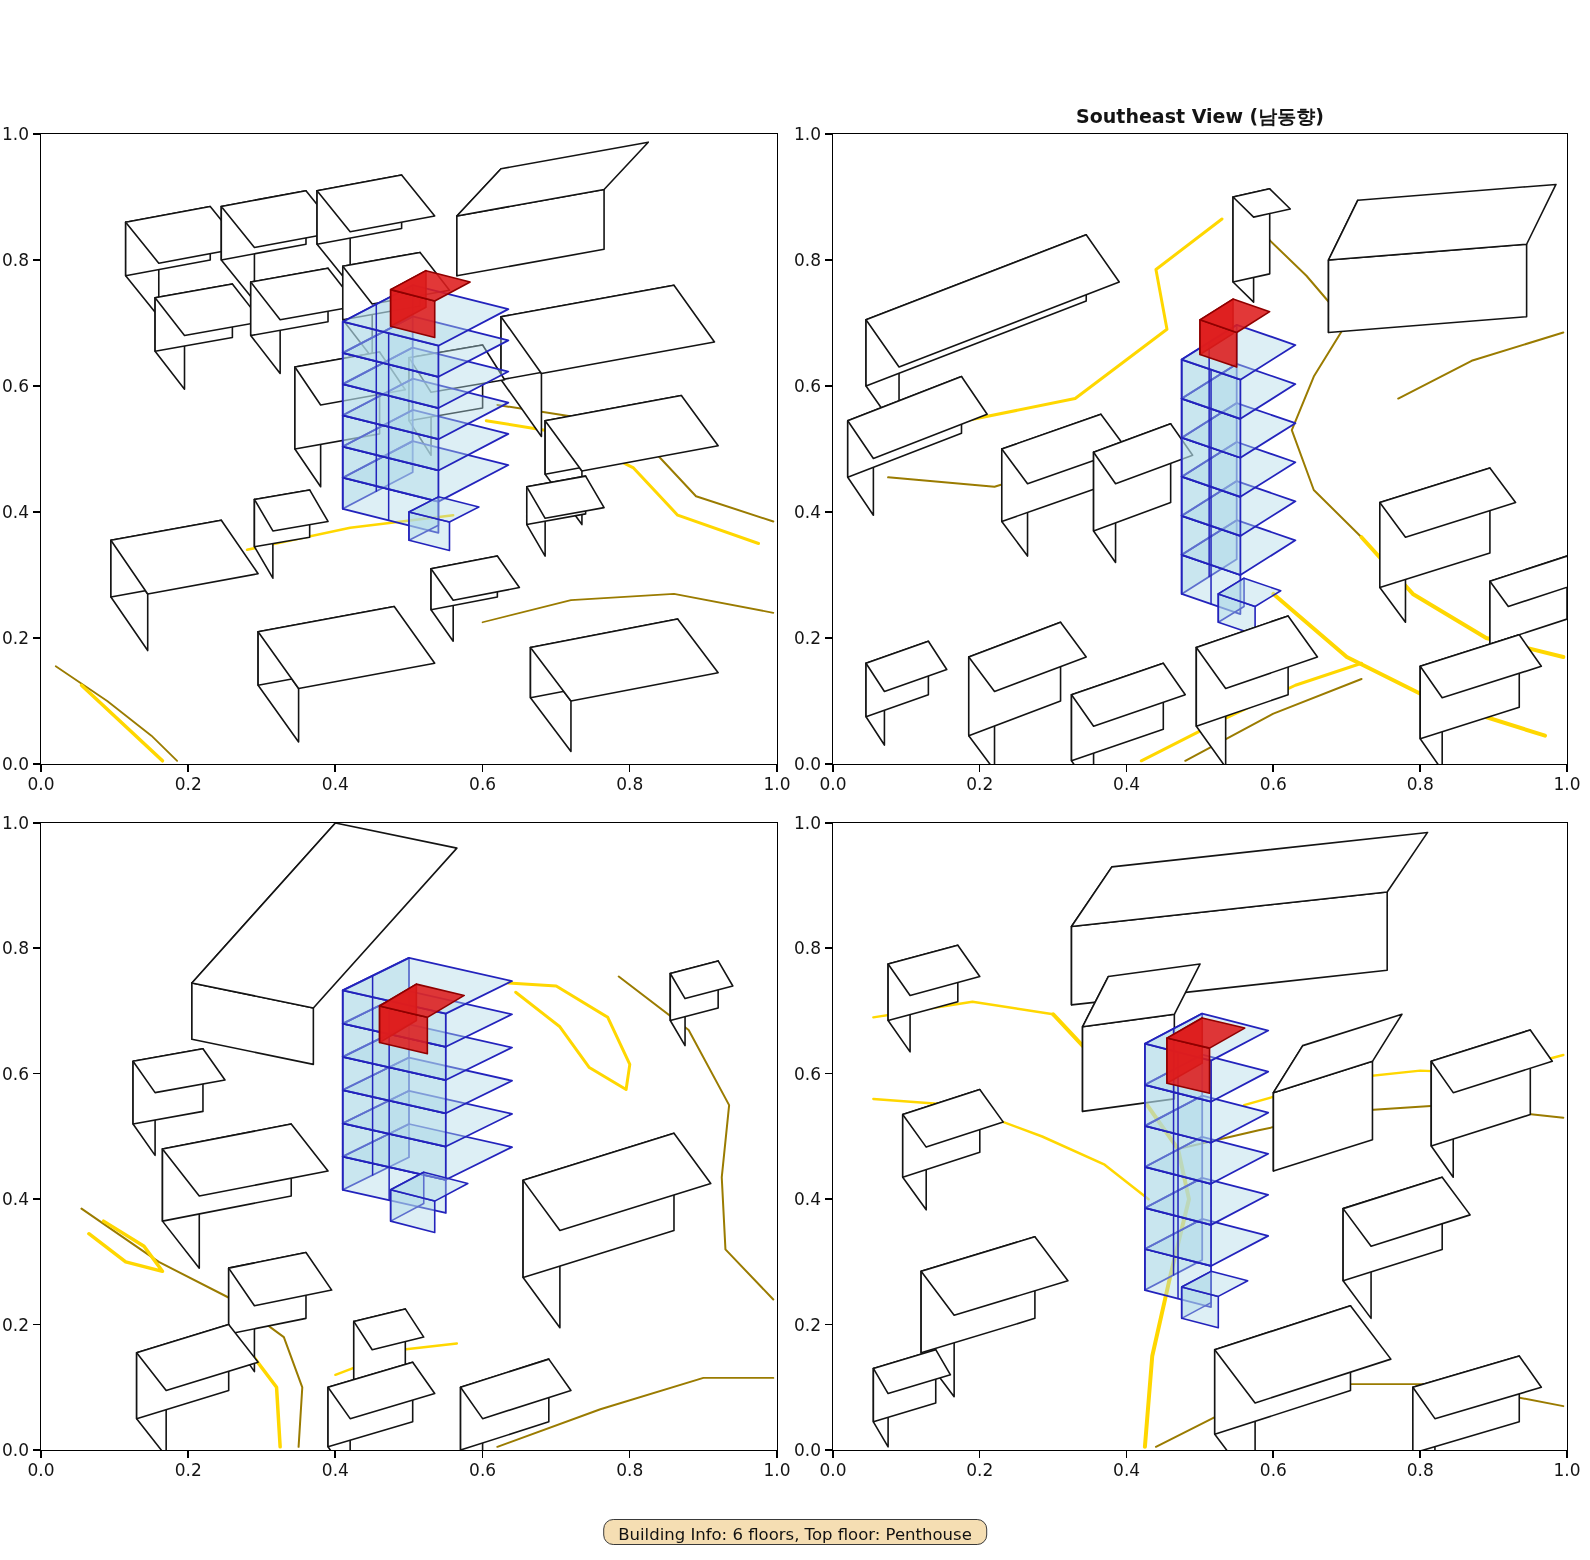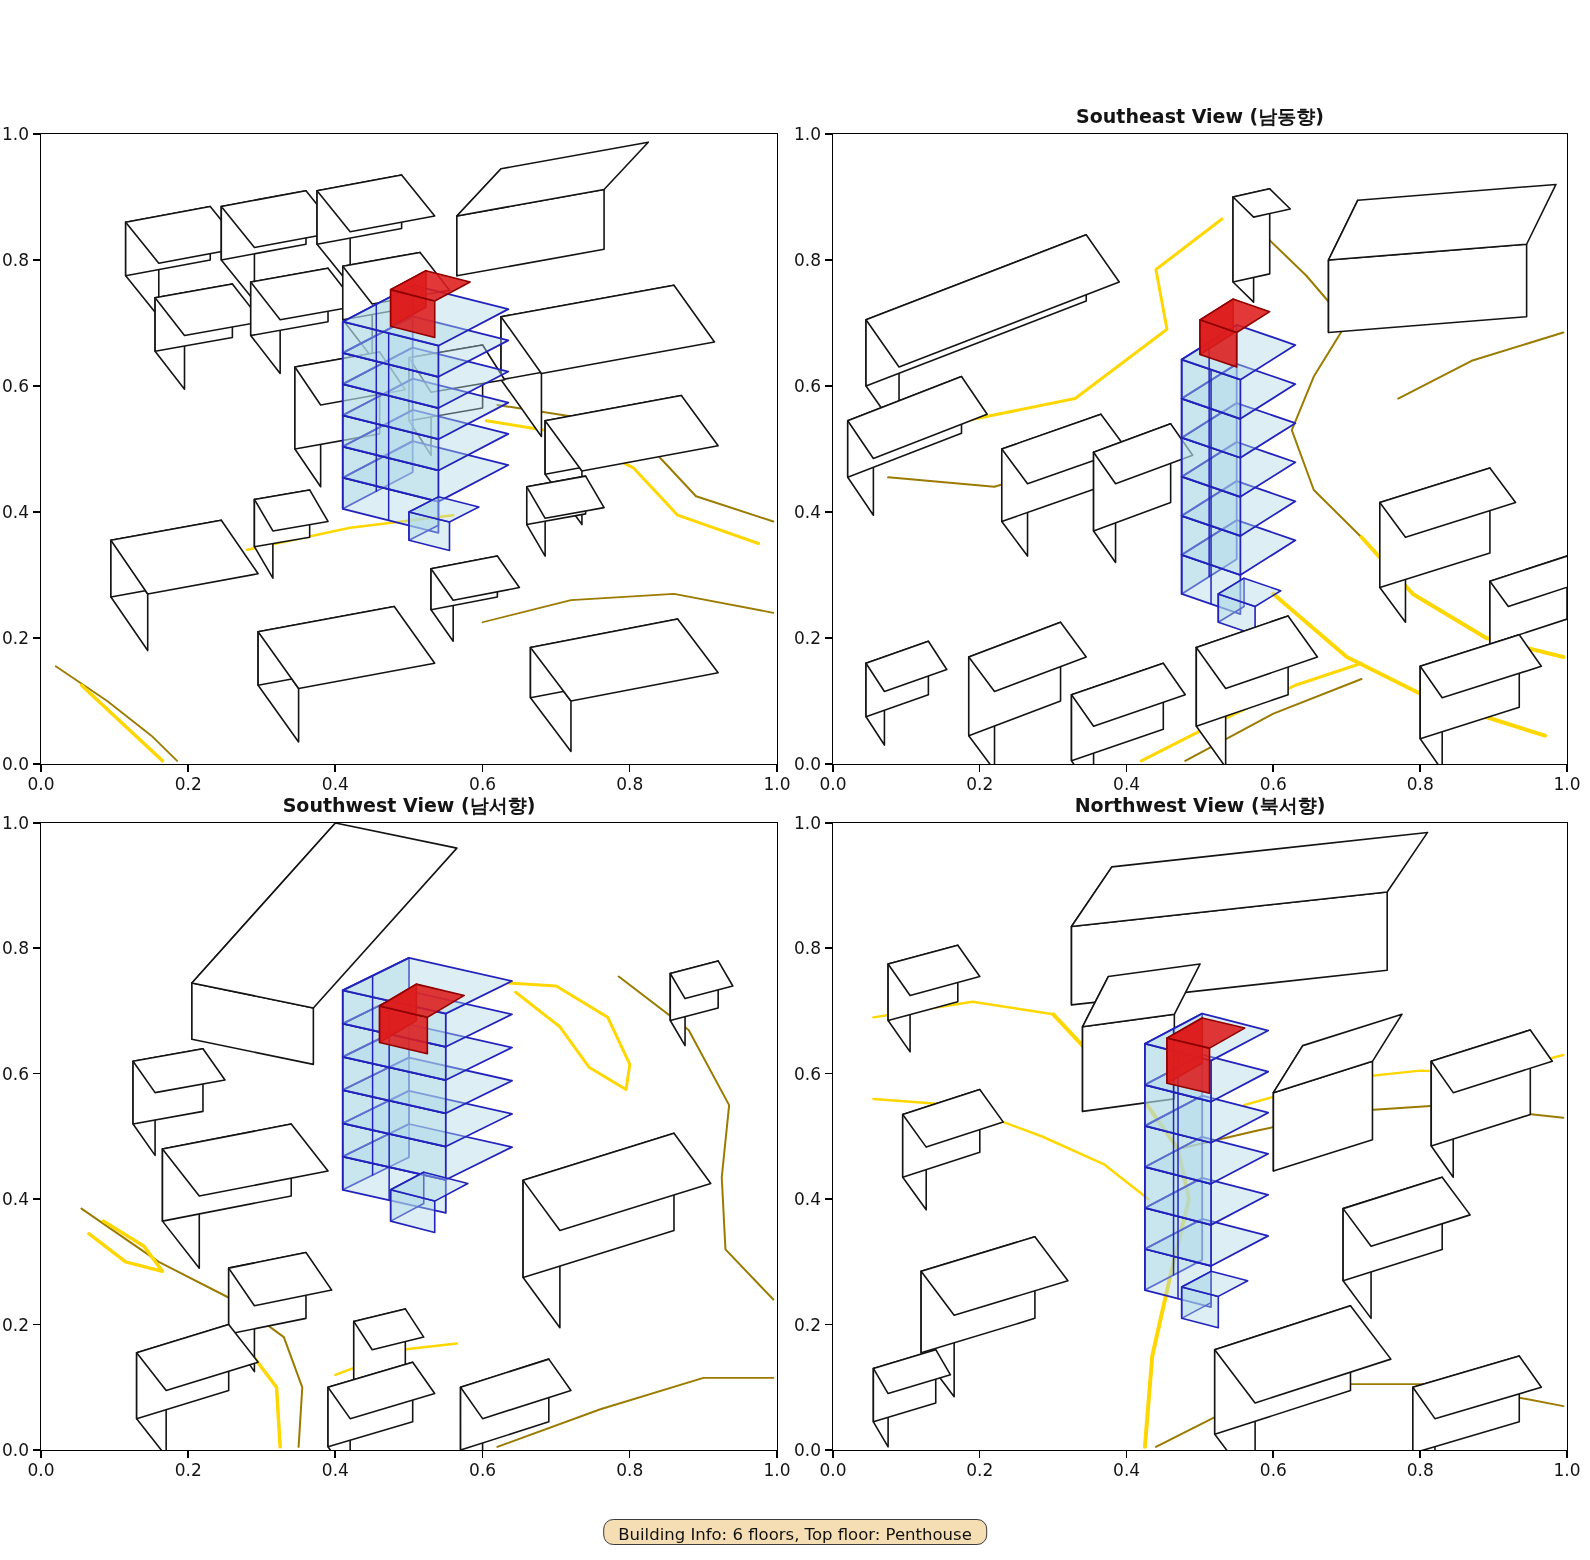--- a/index.html
+++ b/index.html
@@ -230,21 +230,20 @@
       <div class="xlab" style="left: 80%;">0.8</div>
       <div class="tick-y" style="top: calc(20% - 1px);"></div>
       <div class="ylab" style="top: 20%;">0.8</div>
       <div class="tick-x" style="left: calc(100% - 1px);"></div>
       <div class="xlab" style="left: 100%;">1.0</div>
       <div class="tick-y" style="top: calc(0% - 1px);"></div>
       <div class="ylab" style="top: 0%;">1.0</div>
     </div>
 
   <div class="subplot" style="left:40px;top:822px;width:738px;height:629px;">
-    <div class="sp-title">Southwest View (남서향)</div>
     <svg class="scene" viewBox="0 0 738 632" preserveAspectRatio="none">
         <polyline points="468.6,161.2 516.6,164.3 568.3,195.9 590.4,243.3 586.7,268.6 549.8,246.5 520.3,205.4 476.0,170.6" fill="none" stroke="#FFD700" stroke-width="3" stroke-linejoin="round" stroke-linecap="round"></polyline>
         <polyline points="579.3,154.8 649.4,208.6 690.0,284.4 682.6,357.1 686.3,429.8 734.3,480.3" fill="none" stroke="#9A7B00" stroke-width="2" stroke-linejoin="round" stroke-linecap="round"></polyline>
         <polyline points="40.6,388.7 118.1,442.4 191.9,480.3 243.5,518.2 262.0,568.8 258.3,628.8" fill="none" stroke="#9A7B00" stroke-width="2" stroke-linejoin="round" stroke-linecap="round"></polyline>
         <polyline points="48.0,414.0 84.9,442.4 121.8,451.9 103.3,426.6 62.7,401.3" fill="none" stroke="#FFD700" stroke-width="3.5" stroke-linejoin="round" stroke-linecap="round"></polyline>
         <polyline points="203.0,524.6 236.2,568.8 239.8,628.8" fill="none" stroke="#FFD700" stroke-width="3.5" stroke-linejoin="round" stroke-linecap="round"></polyline>
         <polyline points="457.6,628.8 560.9,590.9 664.2,559.3 734.3,559.3" fill="none" stroke="#9A7B00" stroke-width="2" stroke-linejoin="round" stroke-linecap="round"></polyline>
         <polyline points="295.2,556.2 361.6,530.9 417.0,524.6" fill="none" stroke="#FFD700" stroke-width="2.5" stroke-linejoin="round" stroke-linecap="round"></polyline>
         <polygon points="151.3,218.0 295.2,56.9 295.2,-0.0 151.3,161.2" fill="#FFFFFF" stroke="#141414" stroke-width="1.6" stroke-linejoin="round"></polygon>
         <polygon points="151.3,218.0 273.1,243.3 273.1,186.4 151.3,161.2" fill="#FFFFFF" stroke="#141414" stroke-width="1.6" stroke-linejoin="round"></polygon>
@@ -323,21 +322,20 @@
       <div class="xlab" style="left: 80%;">0.8</div>
       <div class="tick-y" style="top: calc(20% - 1px);"></div>
       <div class="ylab" style="top: 20%;">0.8</div>
       <div class="tick-x" style="left: calc(100% - 1px);"></div>
       <div class="xlab" style="left: 100%;">1.0</div>
       <div class="tick-y" style="top: calc(0% - 1px);"></div>
       <div class="ylab" style="top: 0%;">1.0</div>
     </div>
 
   <div class="subplot" style="left:832px;top:822px;width:736px;height:629px;">
-    <div class="sp-title">Northwest View (북서향)</div>
     <svg class="scene" viewBox="0 0 738 632" preserveAspectRatio="none">
         <polyline points="40.6,195.9 140.2,180.1 221.4,192.8" fill="none" stroke="#FFD700" stroke-width="2.5" stroke-linejoin="round" stroke-linecap="round"></polyline>
         <polyline points="221.4,192.8 265.7,240.2 313.6,281.2 346.9,328.6 357.9,379.2 339.5,455.0 321.0,537.2 313.6,628.8" fill="none" stroke="#FFD700" stroke-width="4" stroke-linejoin="round" stroke-linecap="round"></polyline>
         <polyline points="40.6,278.1 125.5,284.4 210.3,316.0 273.1,344.4 317.3,379.2" fill="none" stroke="#FFD700" stroke-width="2.5" stroke-linejoin="round" stroke-linecap="round"></polyline>
         <polyline points="346.9,328.6 428.0,309.7 516.6,290.7 612.5,284.4 734.3,297.0" fill="none" stroke="#9A7B00" stroke-width="2" stroke-linejoin="round" stroke-linecap="round"></polyline>
         <polyline points="413.3,284.4 501.8,259.1 590.4,249.6 664.2,252.8 734.3,233.8" fill="none" stroke="#FFD700" stroke-width="2.5" stroke-linejoin="round" stroke-linecap="round"></polyline>
         <polyline points="324.7,628.8 405.9,587.8 501.8,565.6 619.9,565.6 734.3,587.8" fill="none" stroke="#9A7B00" stroke-width="2" stroke-linejoin="round" stroke-linecap="round"></polyline>
         <polygon points="239.8,183.3 280.4,123.2 280.4,44.2 239.8,104.3" fill="#FFFFFF" stroke="#141414" stroke-width="1.6" stroke-linejoin="round"></polygon>
         <polygon points="239.8,183.3 557.2,148.5 557.2,69.5 239.8,104.3" fill="#FFFFFF" stroke="#141414" stroke-width="1.6" stroke-linejoin="round"></polygon>
         <polygon points="239.8,104.3 557.2,69.5 597.8,9.5 280.4,44.2" fill="#FFFFFF" stroke="#141414" stroke-width="1.6" stroke-linejoin="round"></polygon>

